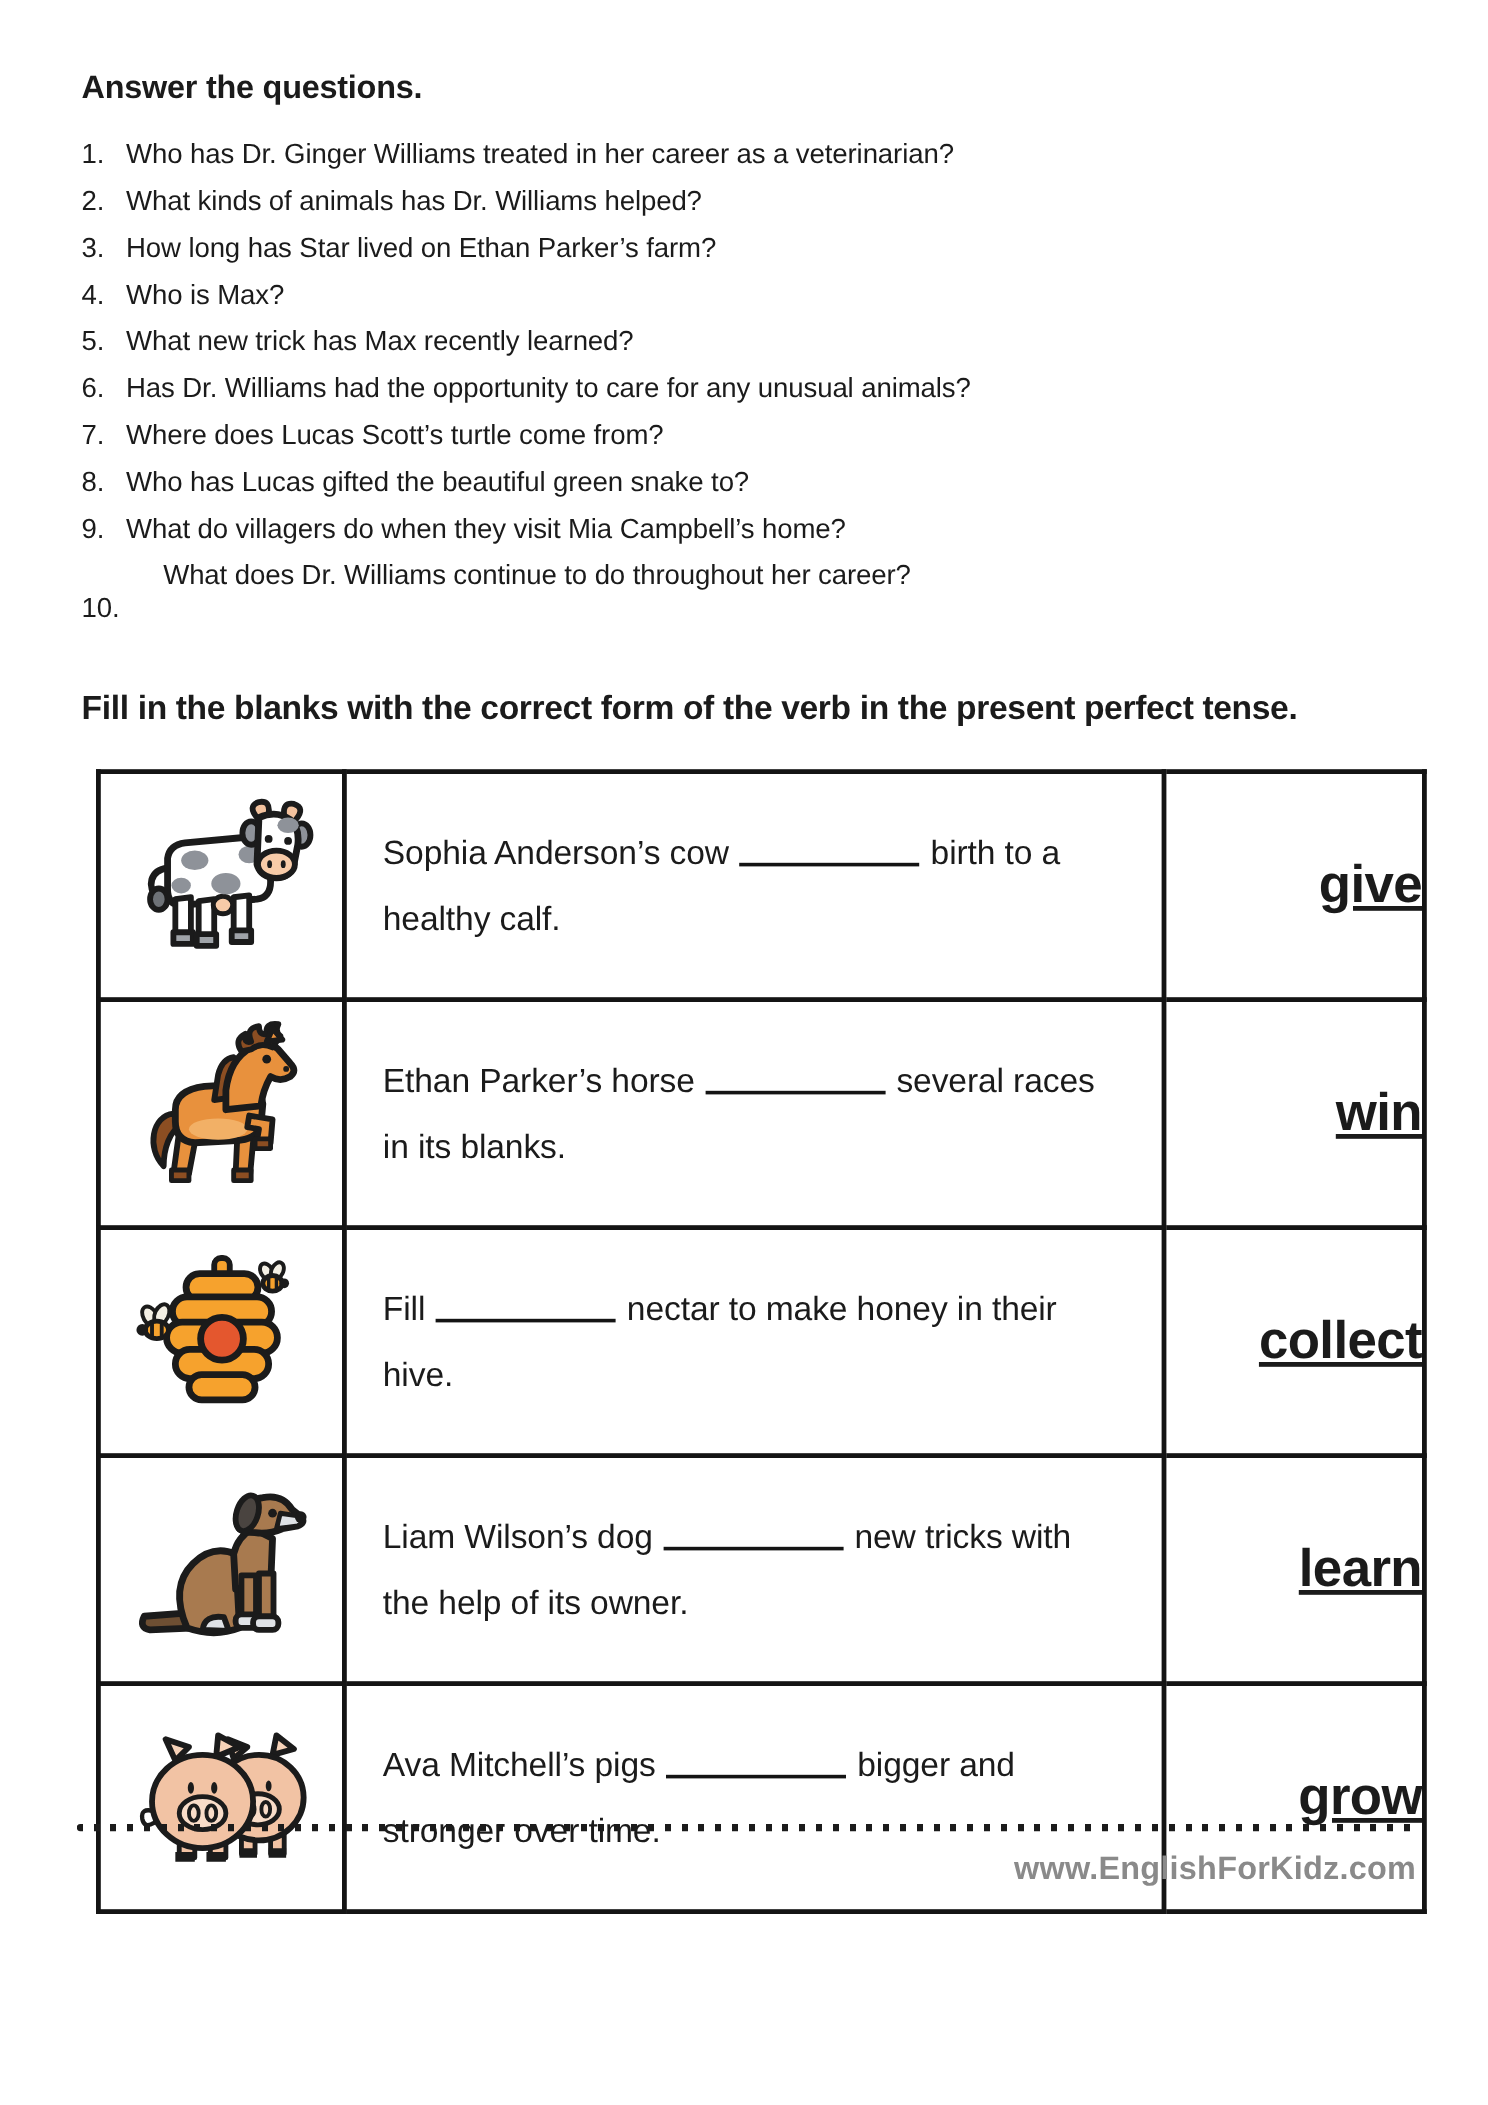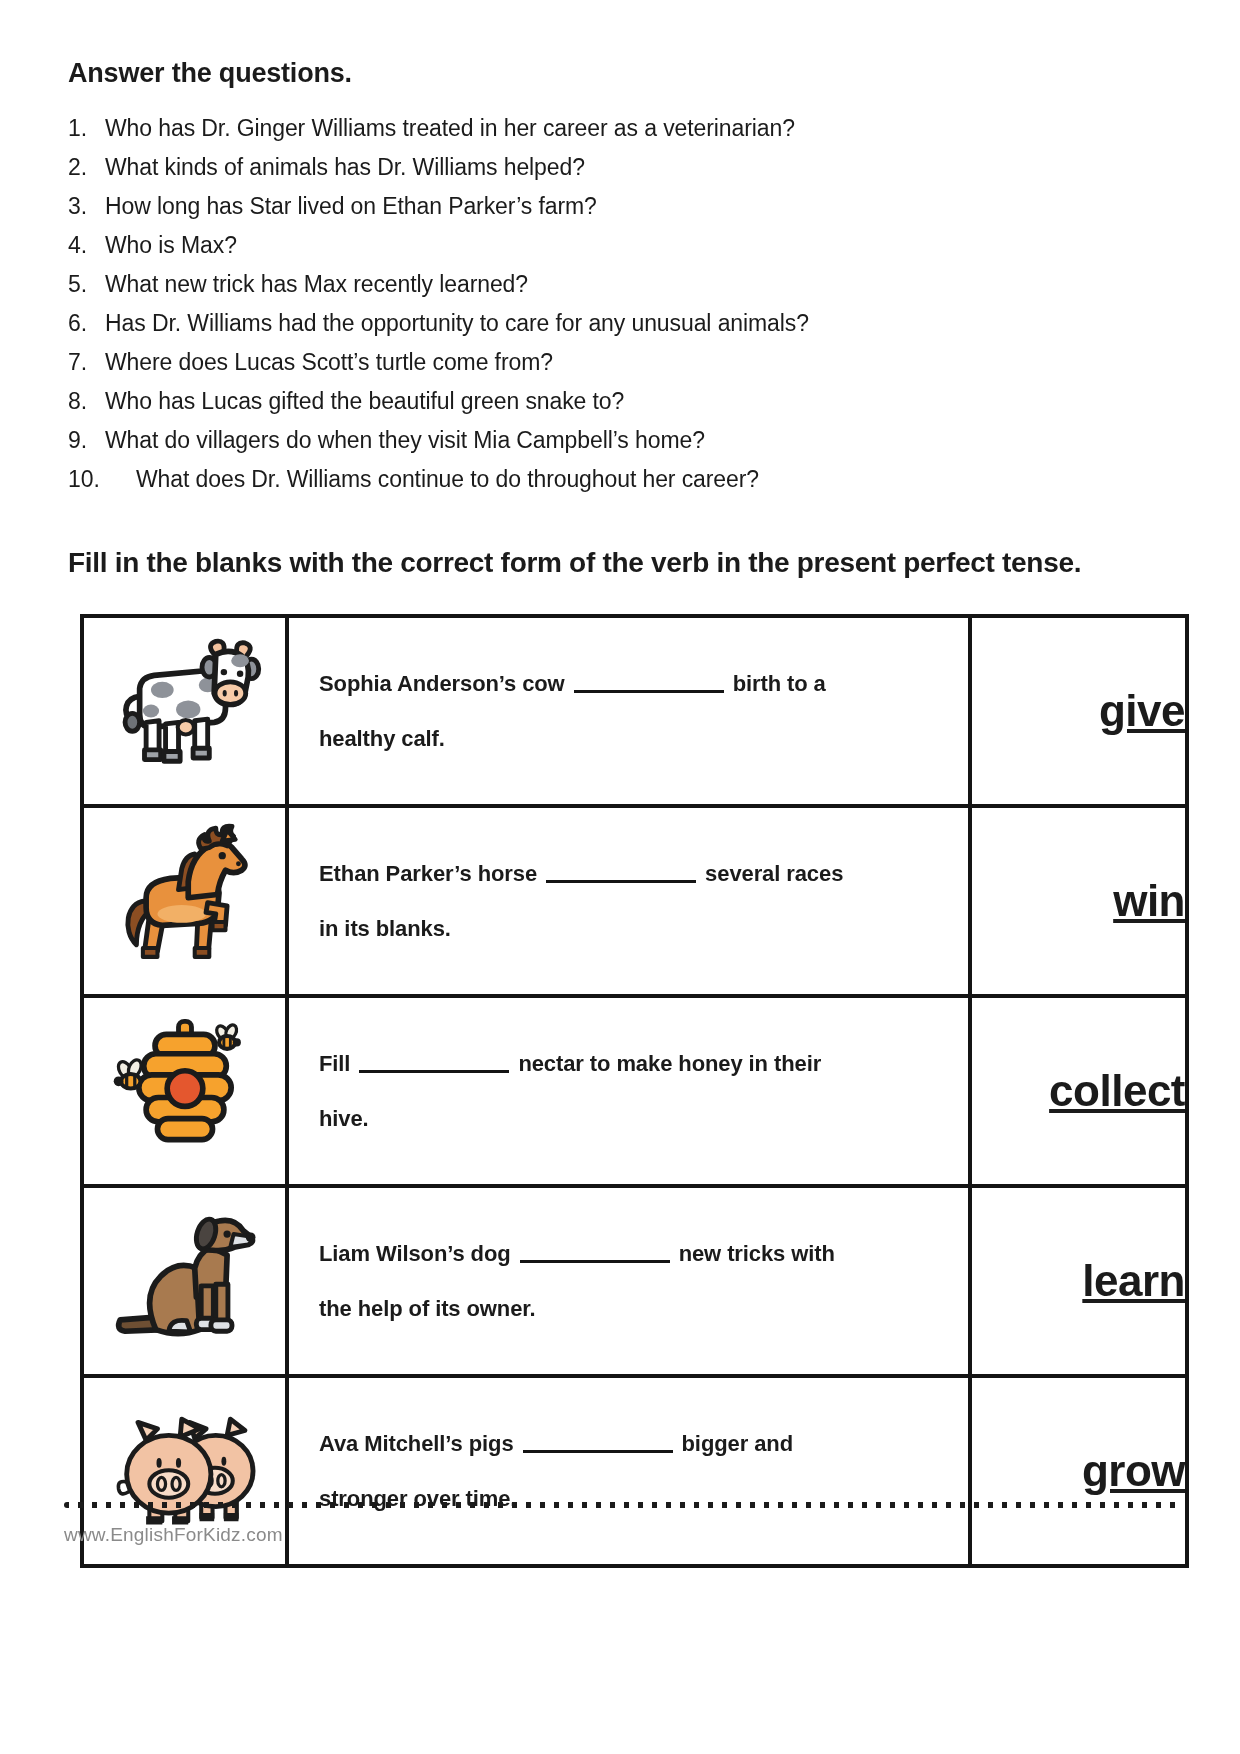--- a/index.html
+++ b/index.html
@@ -11,58 +11,58 @@
     position: relative;
     overflow: hidden;
   }
   .page { padding: 58px 34px 0 68px; position: relative; }
 
   
   .q-title { font-size: 27px; font-weight: bold; letter-spacing: -0.2px; margin-bottom: 24px; }
   .q-list { list-style: none; }
   .q-item { display: flex; font-size: 23px; line-height: 30px; margin-bottom: 9px; letter-spacing: -0.1px; }
   .q-num { min-width: 37px; flex: 0 0 auto; }
-  .q-item.wide .q-num { min-width: 68px; }
+  .q-item.wide .q-num { min-width: 68px; margin-top: 27px; }
 
   
   .fill-title {
     margin-top: 50px; margin-bottom: 32px;
     font-size: 28px; font-weight: bold; letter-spacing: -0.3px;
     line-height: 38px; max-width: 1105px;
   }
   table.fill-table {
     border-collapse: collapse;
     margin-left: 12px;
     width: 1105px;
     table-layout: fixed;
   }
   .fill-table td { border: 4px solid #141414; height: 190px; vertical-align: middle; background: #fff; }
   td.cell-img { width: 205px; text-align: center; }
   td.cell-sentence { width: 683px; padding: 0 30px; }
   td.cell-verb { width: 217px; text-align: right; font-size: 44px; font-weight: bold; letter-spacing: -0.5px; text-decoration: underline; }
   .cell-img svg { display: block; margin: 0 auto; }
 
-  .sentence { font-size: 22px; font-weight: bold; letter-spacing: -0.1px; line-height: 28px; }
+  .sentence { font-size: 28px; font-weight: normal; letter-spacing: -0.1px; line-height: 28px; }
   .s-line + .s-line { margin-top: 27px; }
   .blank {
     display: inline-block;
     width: 150px; height: 16px;
     border-bottom: 3px solid #141414;
     margin: 0 9px;
     transform: translateY(2px);
   }
 
   
   .footer { position: absolute; left: 64px; right: 60px; bottom: 22px; }
   .dotted-line {
     height: 6px;
     background-image: repeating-linear-gradient(90deg, #1b1b1b 0 5px, transparent 5px 14px);
     border-radius: 3px;
   }
-  .site { text-align: left; margin-top: 16px; font-size: 19px; font-weight: normal; color: #8a8a8a; letter-spacing: 0.2px; }
+  .site { text-align: right; margin-top: 16px; font-size: 27px; font-weight: bold; color: #8a8a8a; letter-spacing: 0.2px; }
 </style>
 </head>
 <body>
 
 <div class="page">
 
   <div>
     <h1 class="q-title">Answer the questions.</h1>
     <ul class="q-list">
       <li class="q-item">

